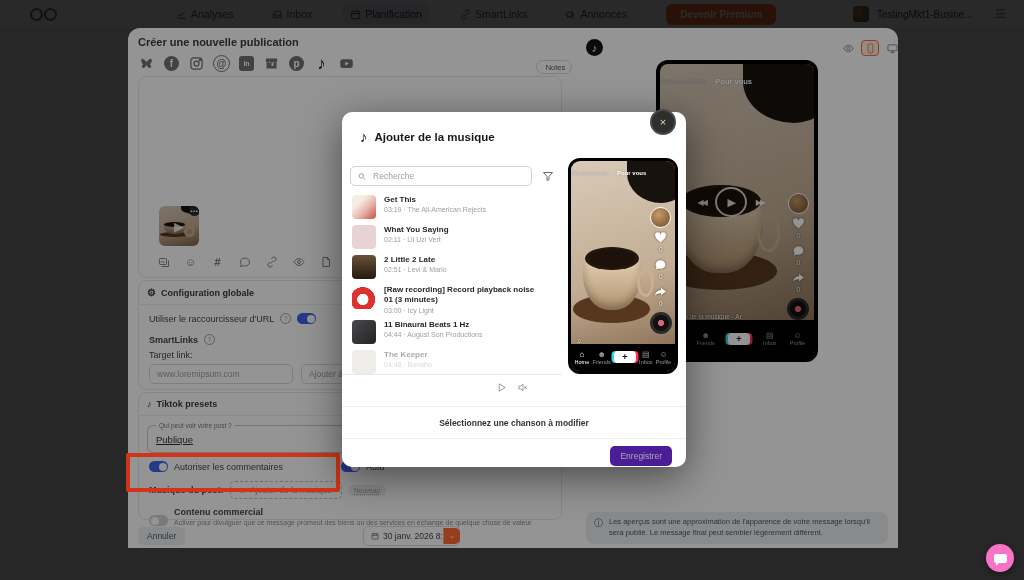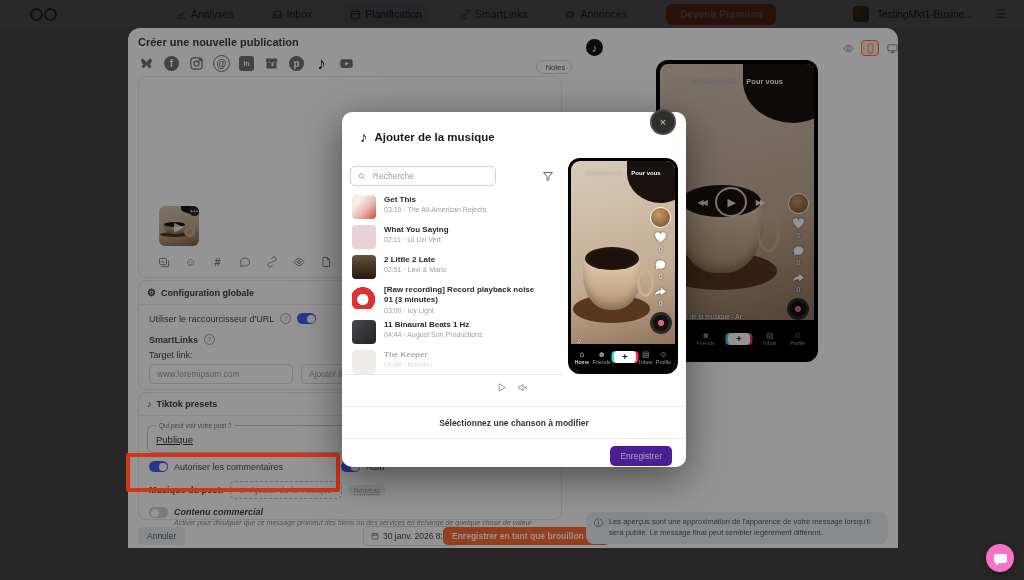--- a/index.html
+++ b/index.html
@@ -106,21 +106,21 @@
   .phone-lg{left:528px;top:32px;width:154px;height:294px;}
   .scene{position:absolute;inset:0;background:linear-gradient(165deg,#d8cab8 0%,#c3ad94 55%,#7d6247 100%);overflow:hidden;}
   .scene .machine{position:absolute;right:-12%;top:-5%;width:58%;height:25%;background:#17120e;border-radius:0 0 45% 60%;}
   .scene .saucer{position:absolute;left:2%;top:64%;width:74%;height:13%;background:#58371f;border-radius:50%;}
   .scene .cup{position:absolute;left:12%;top:44%;width:55%;height:27%;
               background:linear-gradient(#e7d6ba,#b3926e);border-radius:10% 10% 45% 45%/14% 14% 62% 62%;
               box-shadow:inset 0 -5px 8px rgba(0,0,0,.28);}
   .scene .coffee{position:absolute;left:13.5%;top:41%;width:52%;height:11%;
                  background:radial-gradient(ellipse,#1d120b 55%,#3a2414 100%);border-radius:50%;}
   .scene .handle{position:absolute;left:63%;top:51%;width:11%;height:11%;border:3px solid #cbb08c;border-radius:50%;}
-  .ph-tabs{position:absolute;top:4.5%;width:100%;display:flex;justify-content:center;gap:9px;font-size:7.5px;}
+  .ph-tabs{position:absolute;top:4.5%;width:100%;display:flex;gap:9px;font-size:7.5px;}
   .ph-tabs .t1{color:#cfcfcf;text-shadow:0 0 2px #00000055;}
   .ph-tabs .t2{color:#fff;font-weight:bold;text-shadow:0 0 2px #00000055;}
   .rail{position:absolute;right:3%;display:flex;flex-direction:column;align-items:center;gap:3px;color:#fff;}
   .rail-lg{top:44%;}
   .rail-sm{top:22%;}
   .rail .av{width:19px;height:19px;border-radius:50%;border:1px solid #fff;
             background:radial-gradient(circle at 40% 35%,#c79b6a,#6e4a28);}
   .rail .cnt{font-size:6.5px;margin:-1px 0 2px;text-shadow:0 0 2px #000;}
   .rail svg{width:13px;height:13px;fill:#fff;stroke:none;filter:drop-shadow(0 0 1px #0008);}
   .rail .disc{width:16px;height:16px;border-radius:50%;background:#111;
@@ -153,21 +153,21 @@
 
   
   .modal{position:absolute;left:342px;top:112px;width:344px;height:355px;background:#fff;
          border-radius:10px;z-index:70;box-shadow:0 10px 40px rgba(0,0,0,.5);}
   .modal-close{position:absolute;right:10px;top:-3px;width:22px;height:22px;border-radius:50%;
                background:#2e2e2e;border:2px solid #4a4a4a;color:#e8d9a8;font-size:11px;
                display:flex;align-items:center;justify-content:center;cursor:pointer;}
   .modal-head{display:flex;align-items:center;gap:7px;padding:16px 0 0 18px;}
   .modal-head .mn{font-size:15px;color:#0c0c0e;font-weight:bold;}
   .modal-title{font-size:11.5px;font-weight:bold;color:#17181b;}
-  .search-wrap{position:absolute;left:8px;top:54px;width:146px;height:20px;border:1px solid #cfd2d7;
+  .search-wrap{position:absolute;left:8px;top:54px;width:182px;height:20px;border:1px solid #cfd2d7;
                border-radius:5px;display:flex;align-items:center;gap:5px;padding:0 7px;box-sizing:border-box;}
   .search-wrap svg{width:9px;height:9px;stroke:#75787d;fill:none;stroke-width:2;}
   .search-wrap input{border:none;outline:none;font-size:8.5px;color:#44464a;width:100%;
                      font-family:"Liberation Sans",sans-serif;}
   .search-wrap input::placeholder{color:#9aa0a8;}
   .funnel{position:absolute;left:200px;top:58px;cursor:pointer;}
   .funnel svg{width:12px;height:12px;stroke:#44464a;fill:none;stroke-width:1.6;}
   .song-list{position:absolute;left:8px;top:80px;width:190px;}
   .song{display:flex;gap:8px;padding:3px 2px;align-items:flex-start;cursor:pointer;}
   .song .art{width:24px;height:24px;border-radius:4px;flex:none;}
@@ -394,40 +394,39 @@
         <span class="lab">Auto</span>
       </div>
       <div class="row" style="margin:9px 0 0 10px;">
         <span class="lab" style="font-weight:bold;">Musique du post:</span>
         <button class="dashed-btn">
           <span>♫</span>
           <span>Ajouter de la musique</span>
         </button>
         <span class="badge-new">Nouveau</span>
       </div>
-      <div class="row" style="margin:8px 0 0 10px;align-items:flex-start;font-style:italic;">
+      <div class="row" style="margin:8px 0 0 10px;align-items:flex-end;">
         <span class="toggle off"></span>
         <div>
           <div class="lab" style="font-weight:bold;">Contenu commercial</div>
           <div class="commercial-desc">Activer pour divulguer que ce message promeut des biens ou des services en échange de quelque chose de valeur</div>
         </div>
       </div>
     </div>
 
     <div class="dlg-footer">
       <button class="cancel-btn">Annuler</button>
       <button class="date-btn">
         <svg viewBox="0 0 24 24">
             <rect x="3" y="5" width="18" height="16" rx="2"></rect>
             <path d="M3 10h18M8 3v4M16 3v4"></path>
           </svg>
         <span>30 janv. 2026 8:00</span>
       </button>
       <div class="save-group">
-        <button class="save-btn">Enregistrer en tant que brouillon</button>
         <button class="save-caret">⌄</button>
       </div>
     </div>
 
     <div class="tk-badge">♪</div>
     <div class="pv-icons">
       <span class="pv-ic">
         <svg viewBox="0 0 24 24">
             <path d="M2 12s4-7 10-7 10 7 10 7-4 7-10 7-10-7-10-7z"></path>
             <circle cx="12" cy="12" r="3"></circle>

